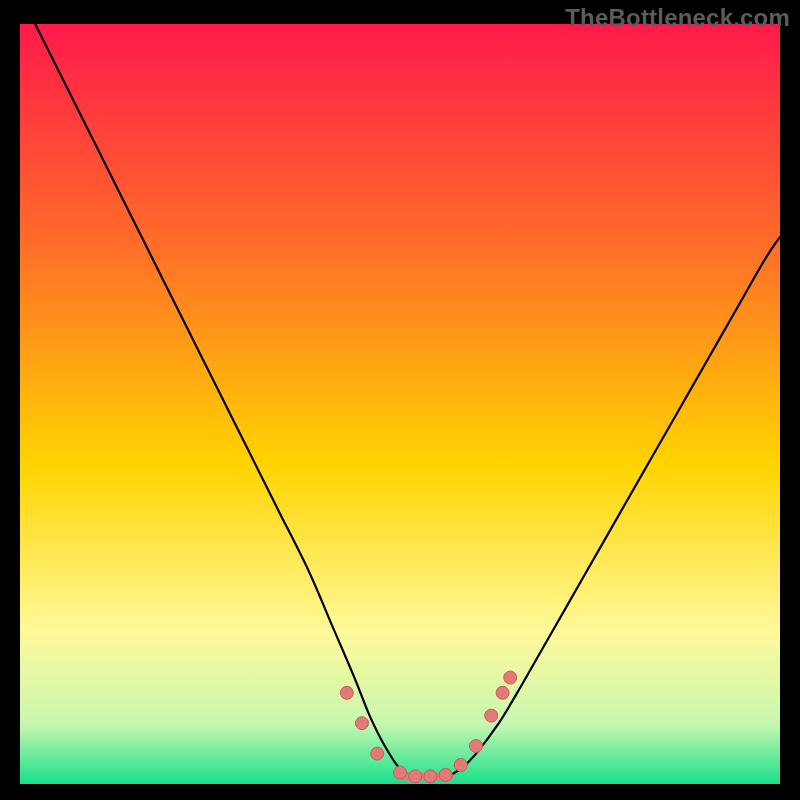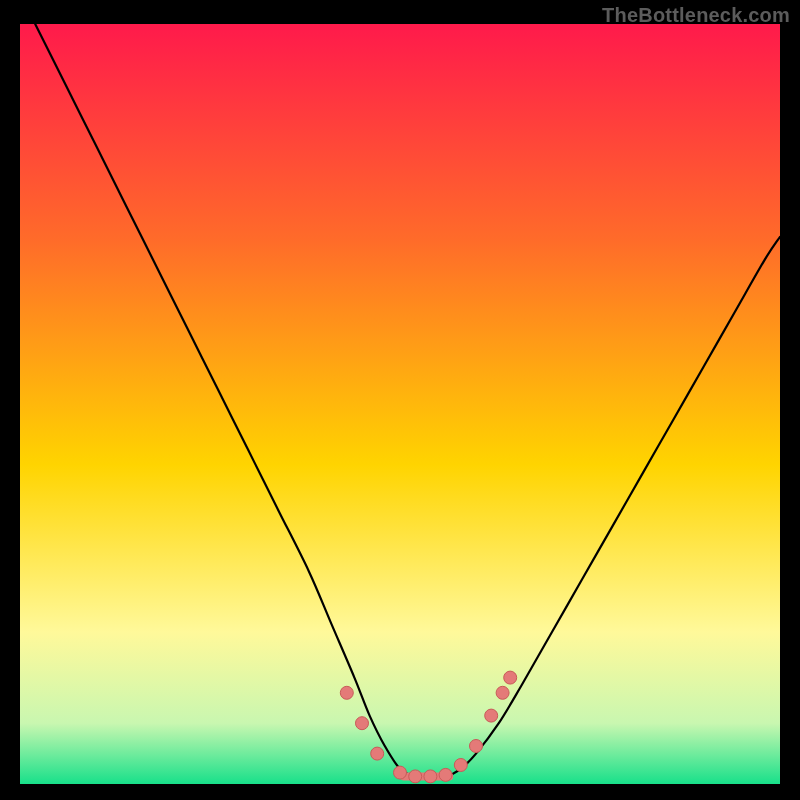--- a/index.html
+++ b/index.html
@@ -15,21 +15,21 @@
     position: relative;
     width: 800px;
     height: 800px;
     background: #000;
   }
   .watermark {
     position: absolute;
     top: 4px;
     right: 10px;
     color: #5c5c5c;
-    font-size: 20px;
+    font-size: 24px;
     font-weight: 600;
     letter-spacing: 0.2px;
     z-index: 5;
   }
   .plot-outer {
     position: absolute;
     left: 20px;
     top: 24px;
     width: 760px;
     height: 760px;

